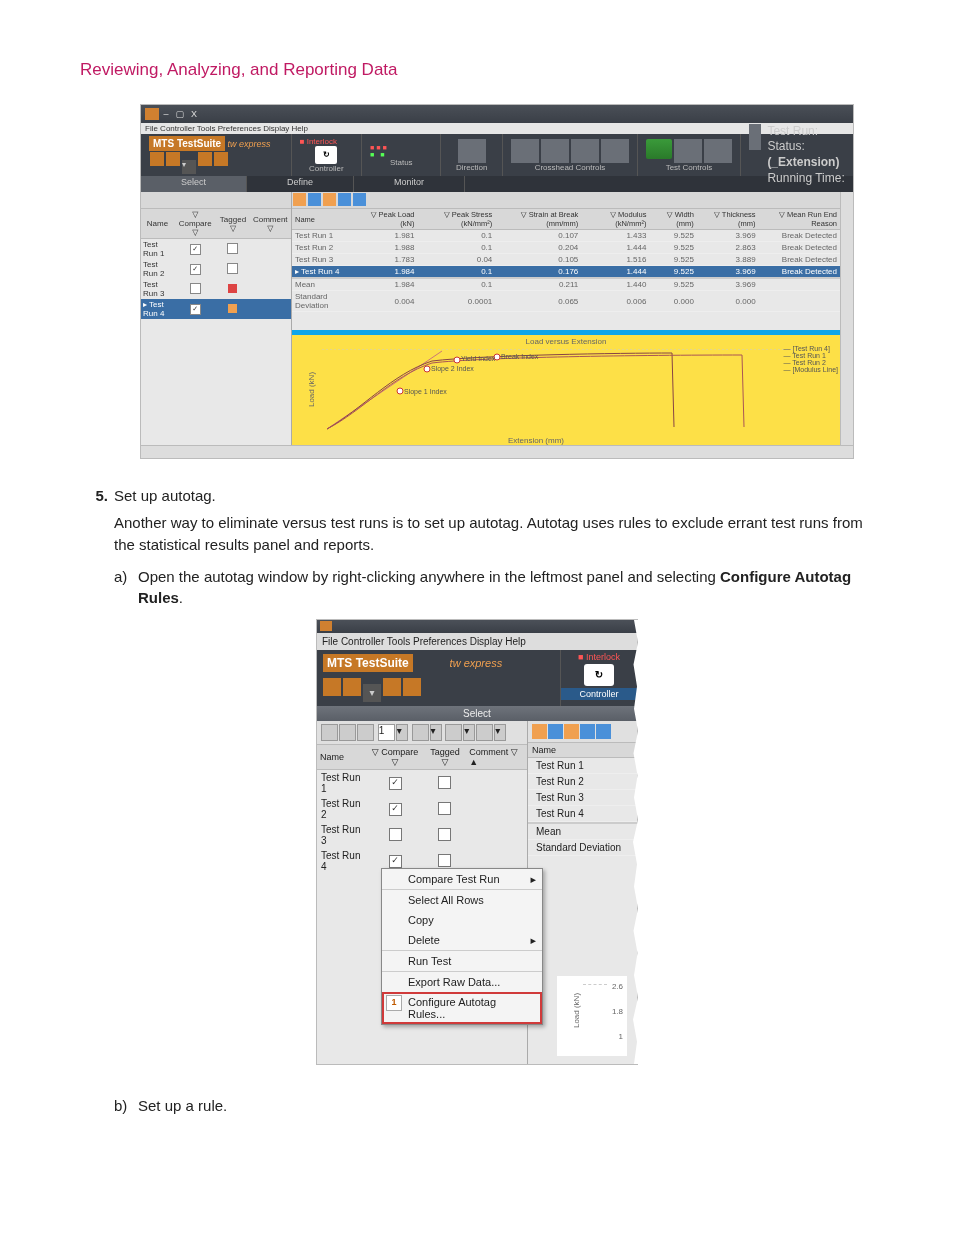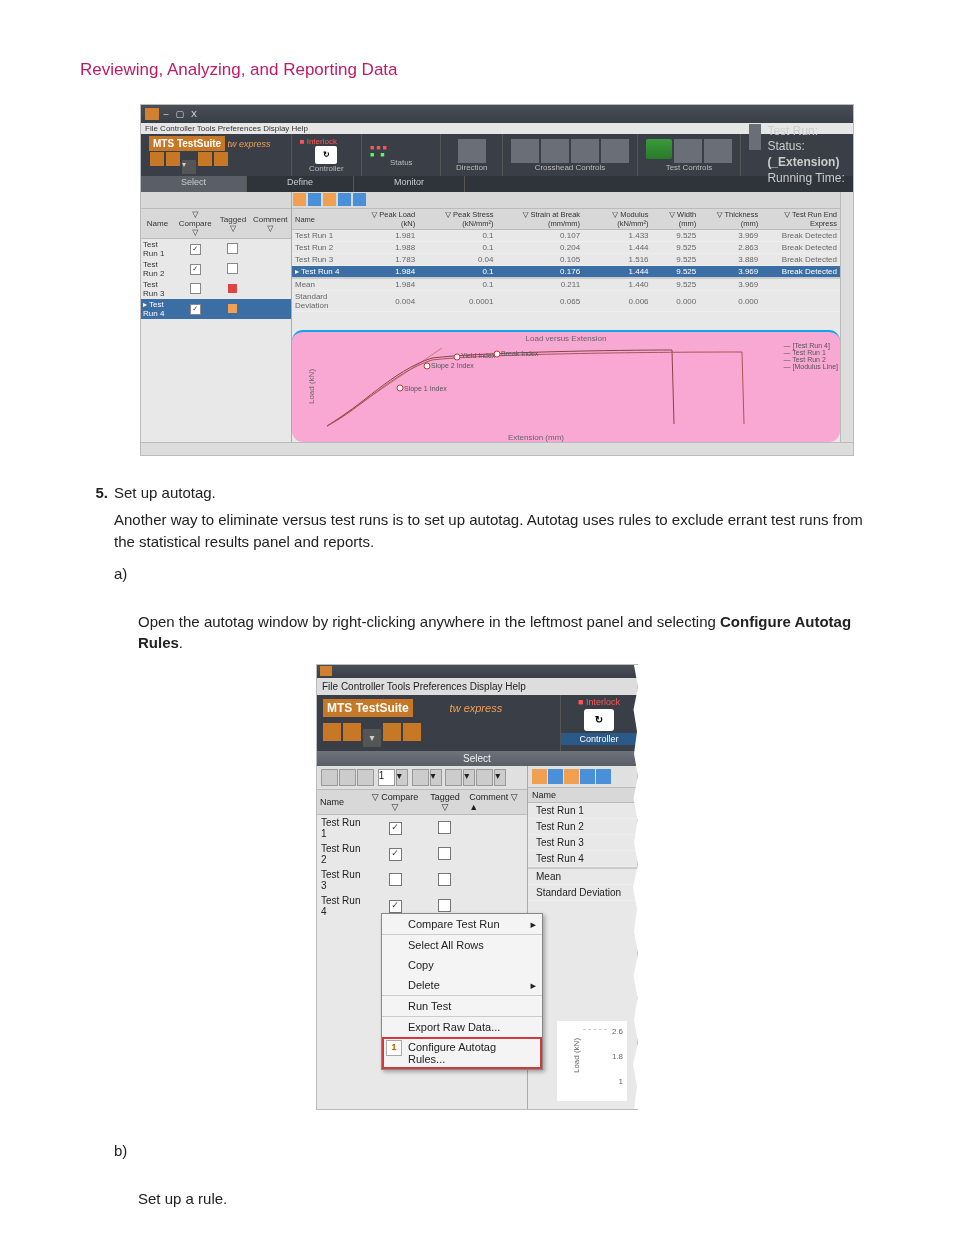--- a/index.html
+++ b/index.html
@@ -40,21 +40,21 @@
   .substep {
     display: flex;
     margin-left: 34px;
     margin-top: 10px;
     margin-bottom: 10px;
     line-height: 1.45;
   }
   .substep-label {
     width: 24px;
   }
-  .substep-body { flex: 1; margin-top: 48px; }
+  .substep-body { flex: 1; }
   .bold { font-weight: bold; }
   .footer {
     margin-top: 120px;
     font-size: 14px;
   }
   .footer .pagenum { font-weight: bold; }
 
   
   .shot1 {
     width: 712px;
@@ -128,21 +128,21 @@
   .shot1 .rightpanel .tb2 span.b { background:#4a90d9;}
   .shot1 .datagrid { font-size:8px; }
   .shot1 .datagrid table { width:100%; border-collapse:collapse; }
   .shot1 .datagrid th { background:#d8d8d8; font-weight:normal; padding:1px 3px; text-align:right; border-bottom:1px solid #bbb; font-size:7.5px;}
   .shot1 .datagrid th:first-child { text-align:left; }
   .shot1 .datagrid td { padding:1px 3px; text-align:right; color:#666; border-bottom:1px solid #eee;}
   .shot1 .datagrid td:first-child { text-align:left; }
   .shot1 .datagrid tr.selrow td { background:#3a6ea5; color:#fff; }
   .shot1 .datagrid tr.statsep td { border-top:2px solid #ccc; }
   .shot1 .chartarea {
-    height:110px; background:#f9a8d4; border-top:2px solid #0ea5e9; position:relative; font-size:8px; color:#666;border-radius:11px;
+    height:110px; background:#fde047; border-top:5px solid #0ea5e9; position:relative; font-size:8px; color:#666;
   }
   .shot1 .chartarea .ctitle { text-align:center; font-size:8px; padding-top:2px;}
   .shot1 .chartarea svg { position:absolute; left:30px; top:14px; }
   .shot1 .chartarea .ylab { position:absolute; left:2px; top:50px; transform:rotate(-90deg); font-size:8px;}
   .shot1 .chartarea .xlab { position:absolute; left:0; right:60px; bottom:0; text-align:center; font-size:8px;}
   .shot1 .chartarea .legend { position:absolute; right:2px; top:10px; font-size:7px; color:#555; text-align:left;}
   .shot1 .chartarea .legend div { white-space:nowrap; }
   .shot1 .scrollbar { height:12px; background:#ddd; border-top:1px solid #bbb;}
   .shot1 .vscroll { width:12px; background:#ddd; border-left:1px solid #bbb;}
 
@@ -330,21 +330,21 @@
         <table>
           <tbody>
               <tr>
             <th>Name</th>
             <th>▽ <span>Peak Load (kN)</span></th>
             <th>▽ <span>Peak Stress (kN/mm²)</span></th>
             <th>▽ <span>Strain at Break (mm/mm)</span></th>
             <th>▽ <span>Modulus (kN/mm²)</span></th>
             <th>▽ <span>Width (mm)</span></th>
             <th>▽ <span>Thickness (mm)</span></th>
-            <th>▽ <span>Test Run End Express</span></th>
+            <th>▽ <span>Mean Run End Reason</span></th>
           </tr>
           <tr>
                 <td>Test Run 1</td>
                 <td>1.981</td>
                 <td>0.1</td>
                 <td>0.107</td>
                 <td>1.433</td>
                 <td>9.525</td>
                 <td>3.969</td>
                 <td>Break Detected</td>

